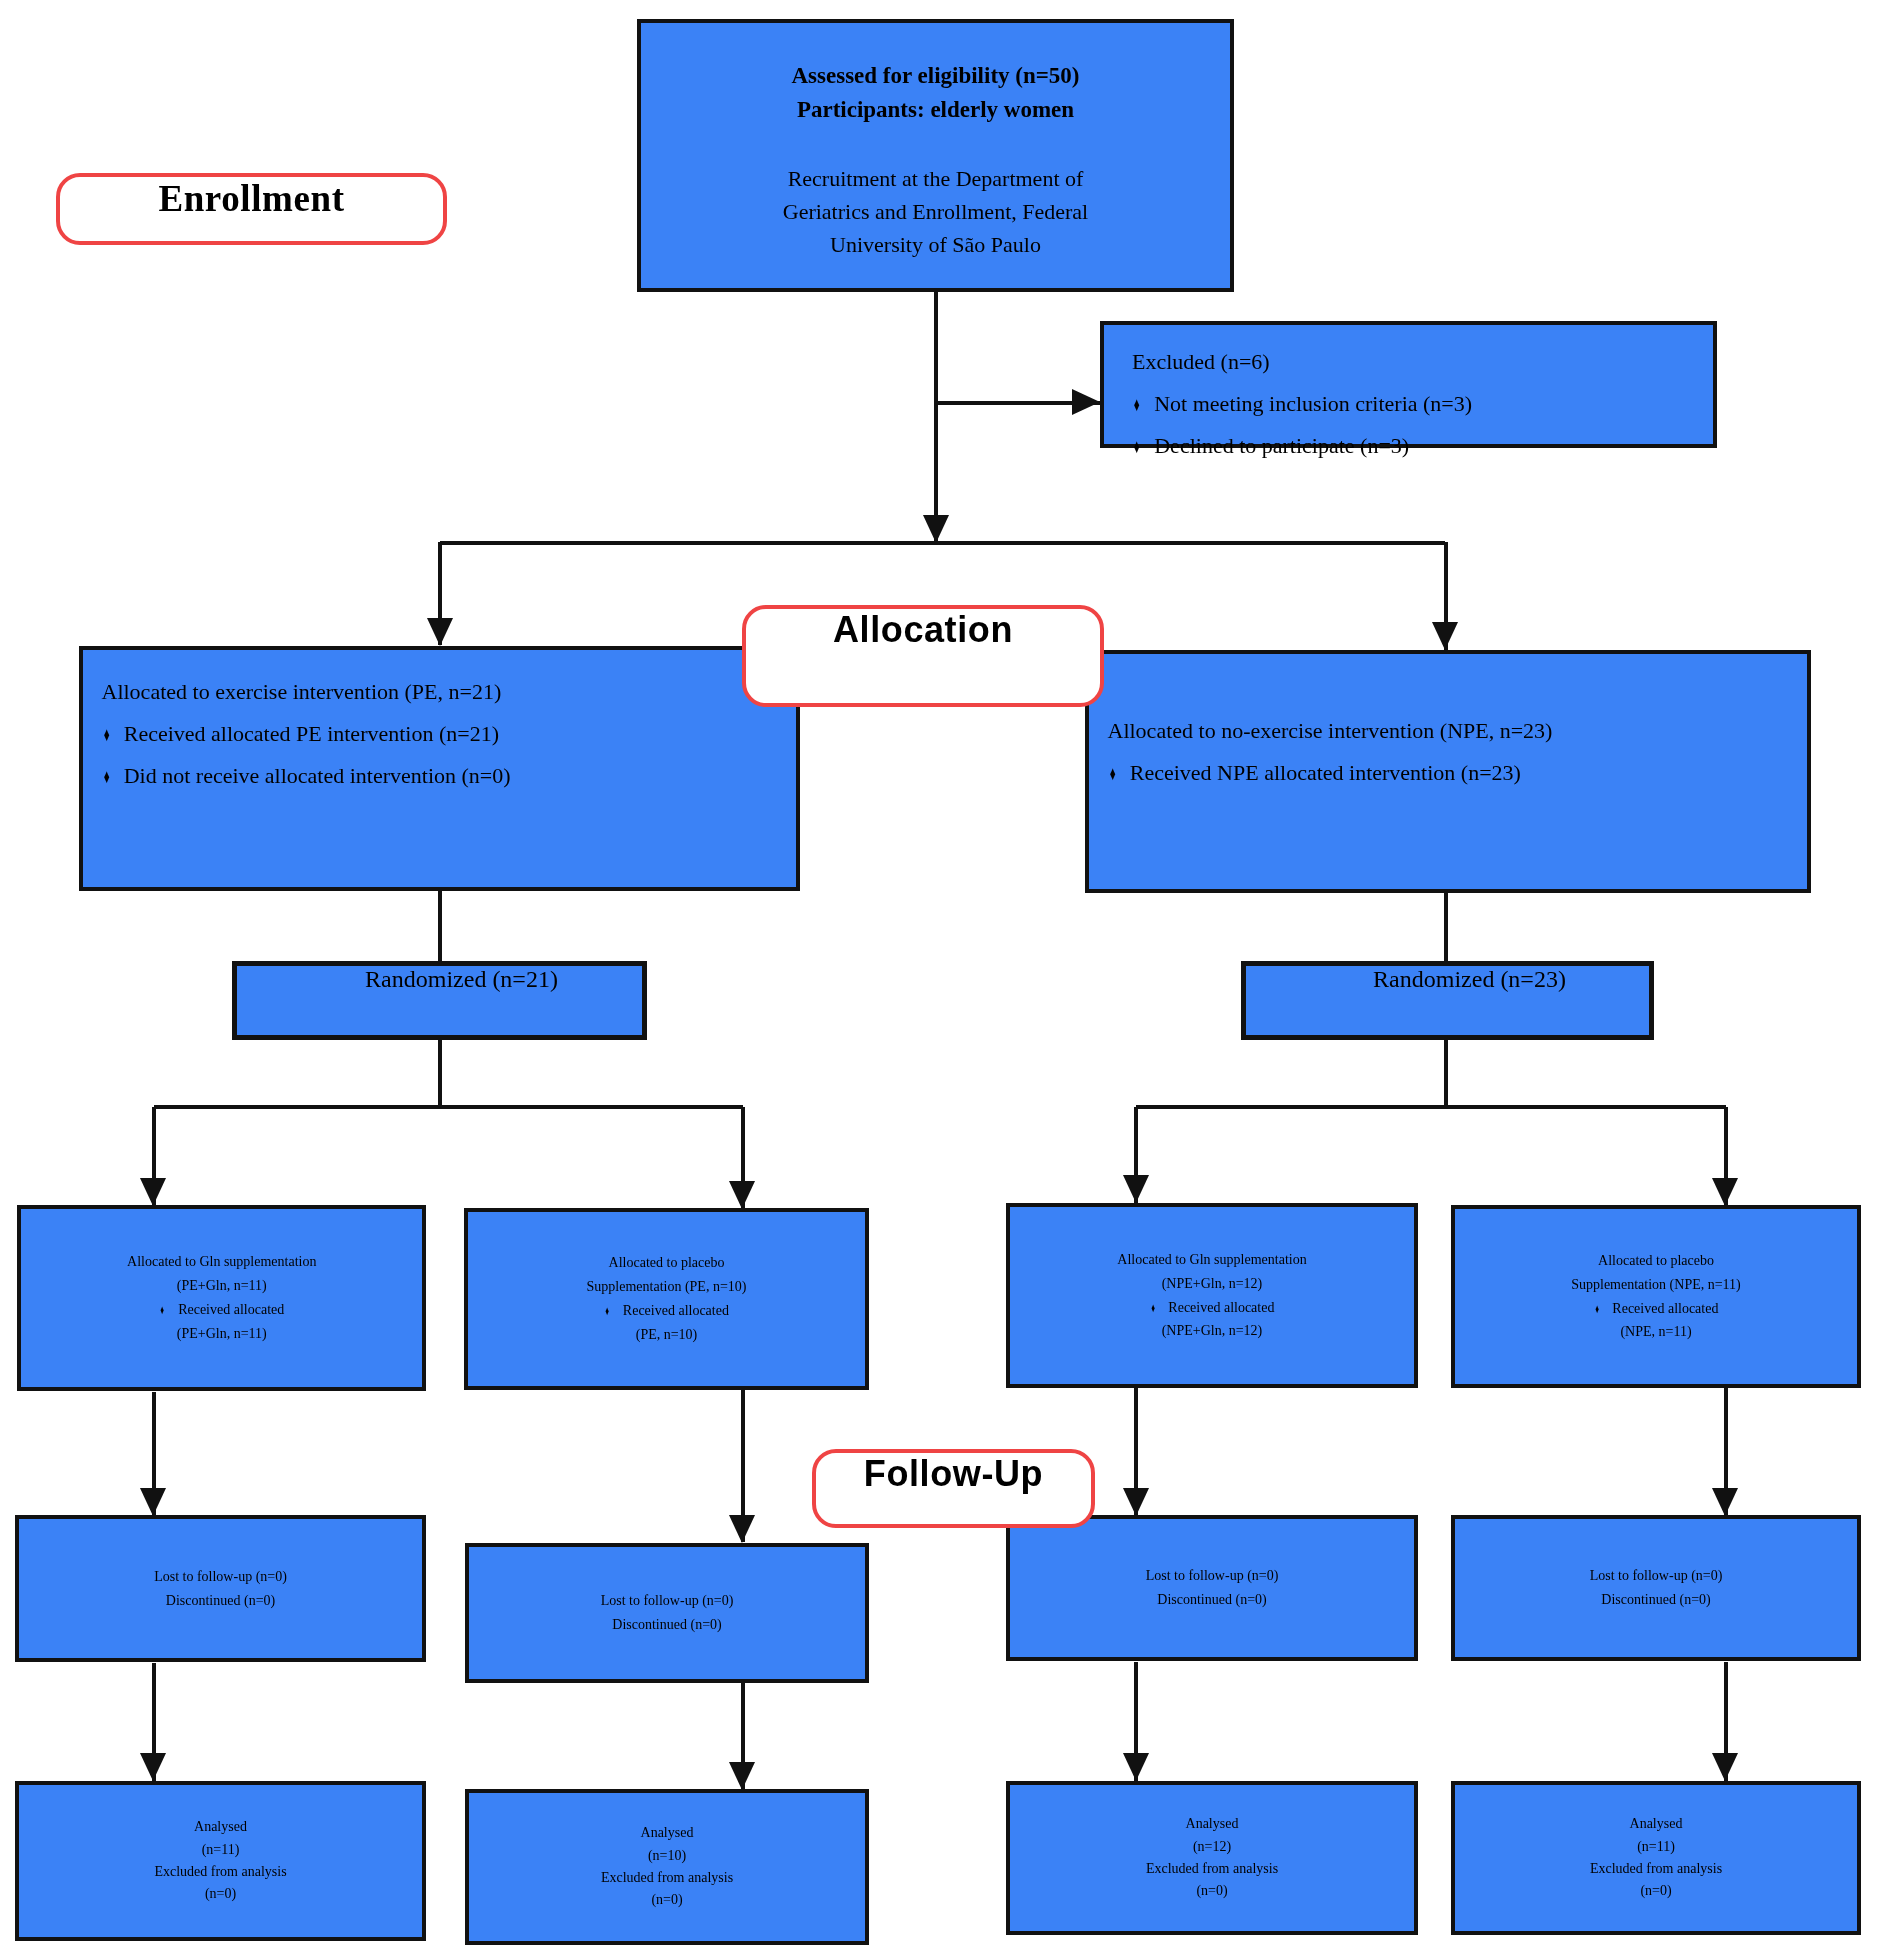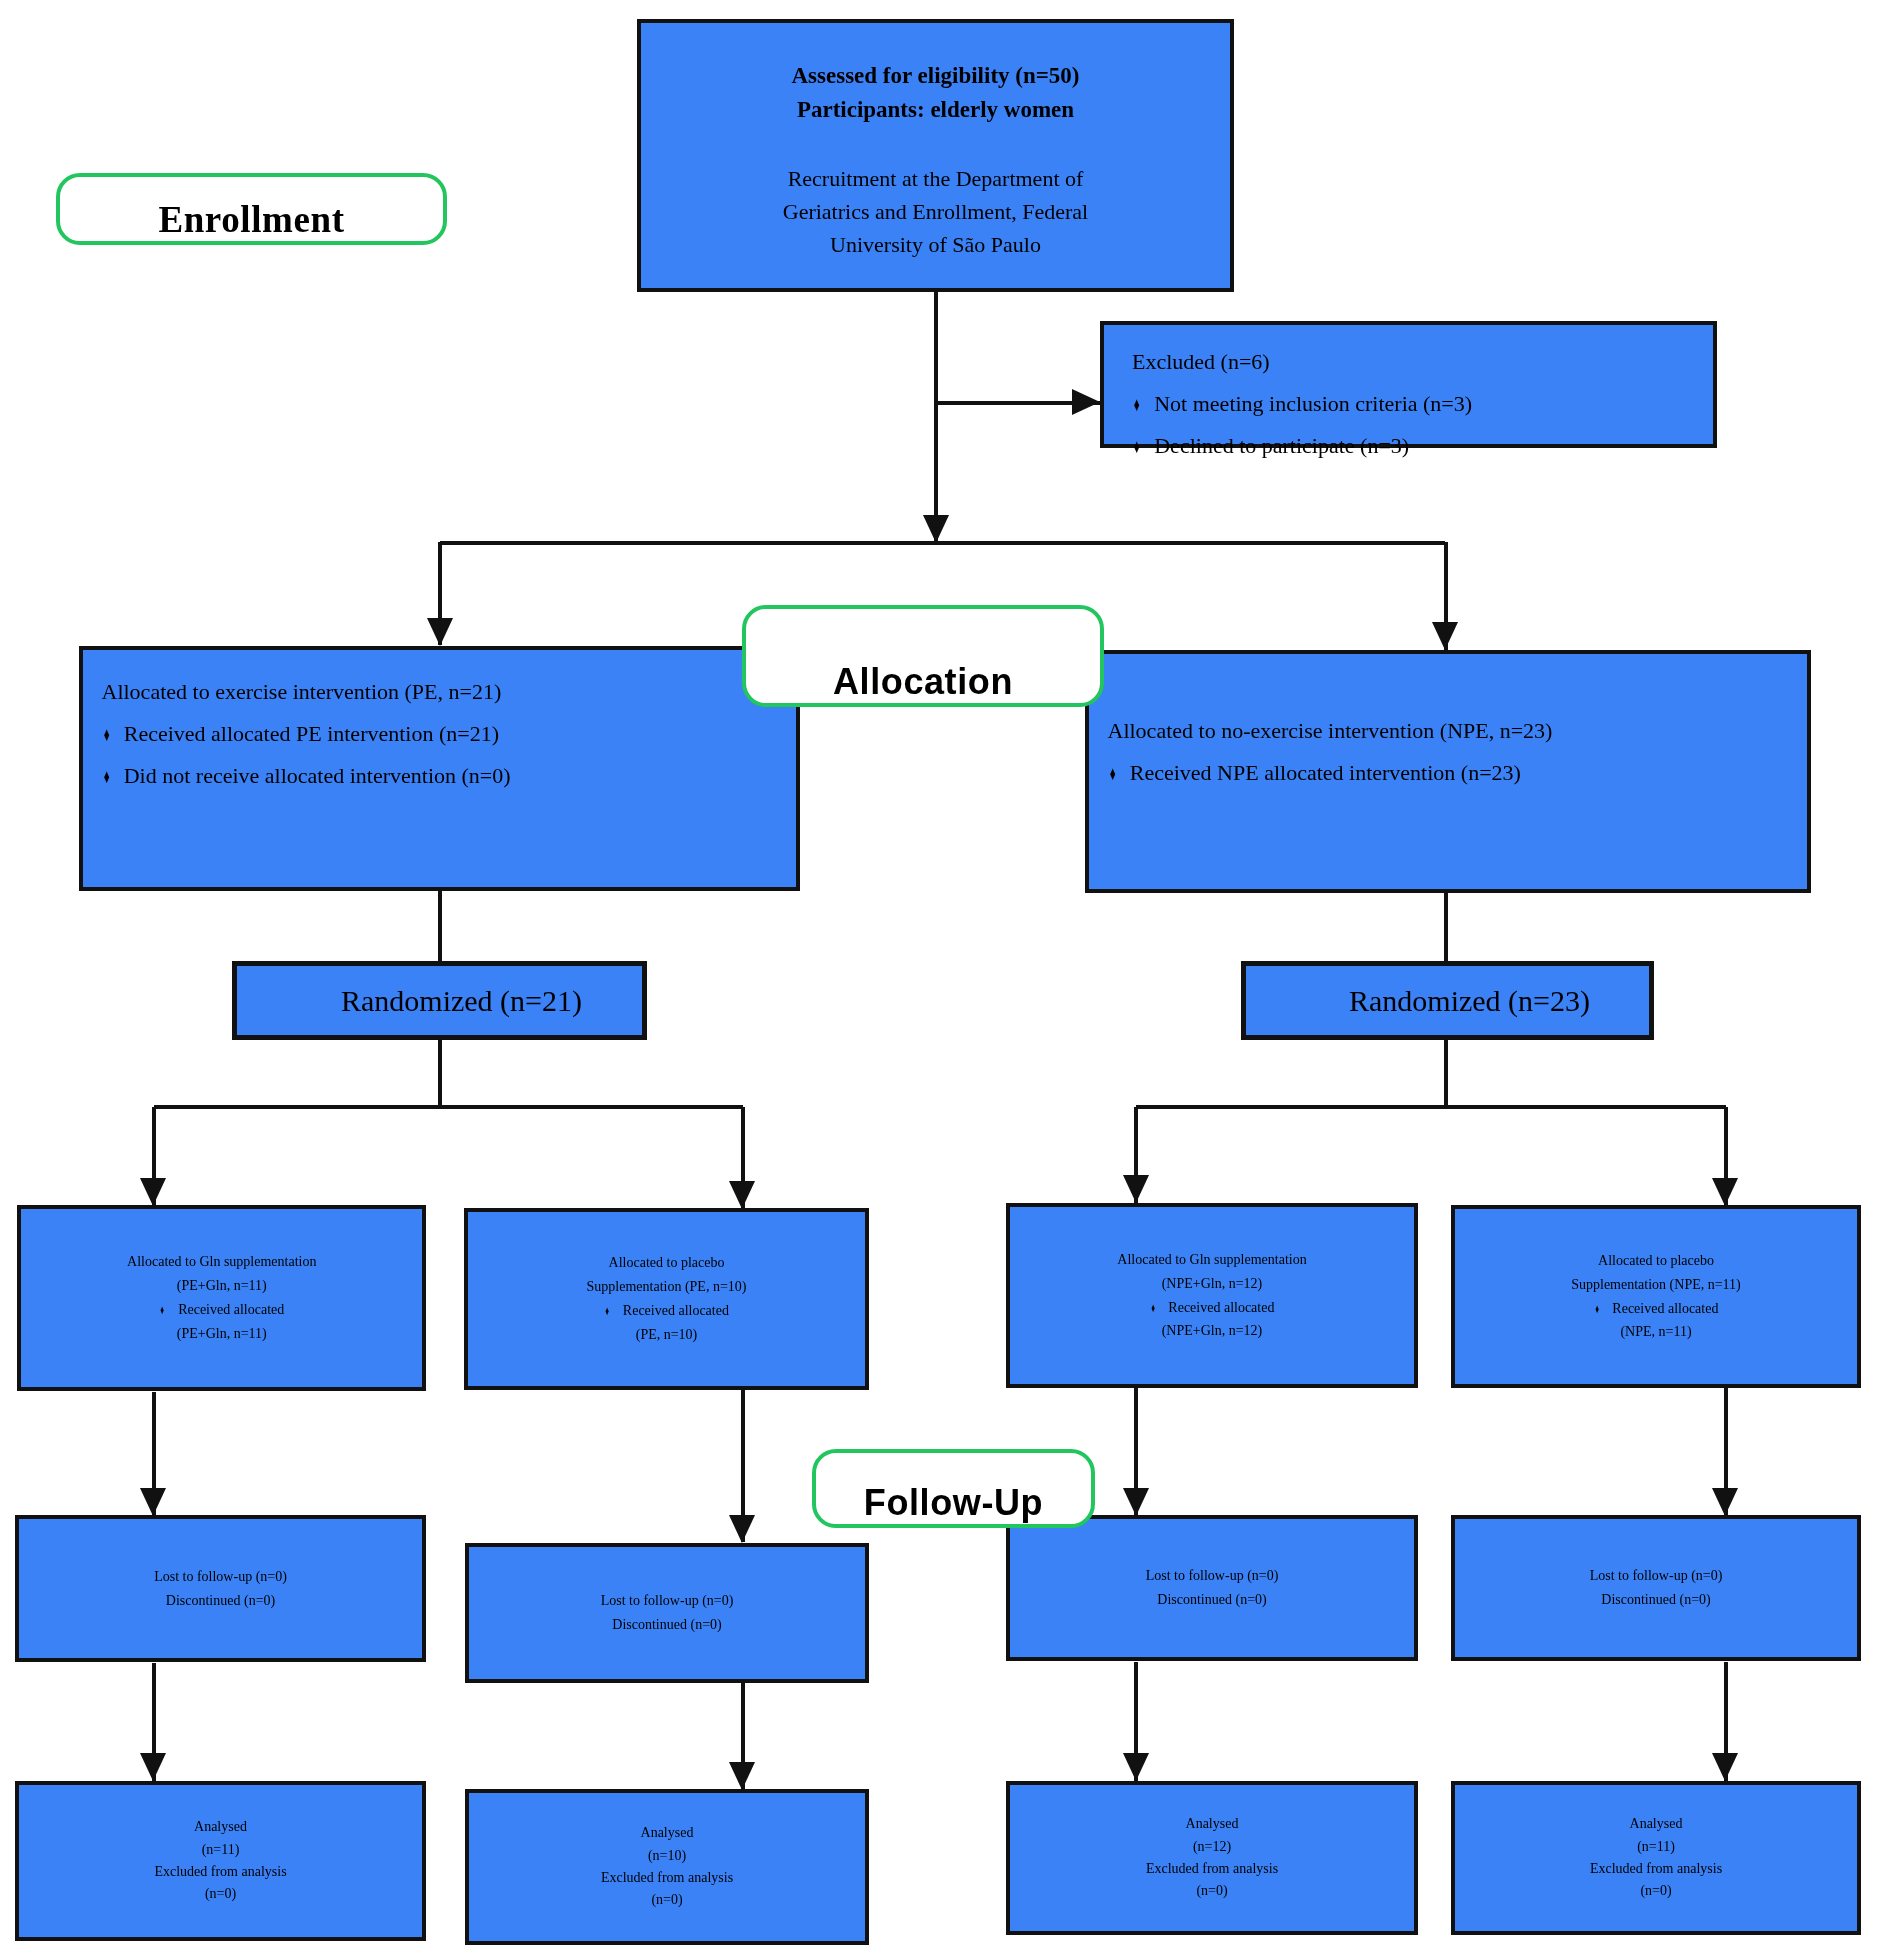--- a/index.html
+++ b/index.html
@@ -6,22 +6,22 @@
   .canvas {
     position:relative; width:1894px; height:1955px; background:#ffffff;
     font-family:"Liberation Sans", sans-serif; color:#000;
   }
   .box {
     position:absolute; box-sizing:border-box; background:#3b82f6;
     border:4.6px solid #111; z-index:2;font-family:Liberation Serif, serif;
   }
   .stage {
     position:absolute; box-sizing:border-box; background:#fff;
-    border:4px solid #22c55e; border-radius:24px; z-index:6;
-    display:flex; align-items:flex-end; justify-content:center;
+    border:4px solid #ef4444; border-radius:24px; z-index:6;
+    display:flex; align-items:flex-start; justify-content:center;
     font-weight:bold; font-size:36px; letter-spacing:0.6px;
   }
   .stage.serif { font-family:"Liberation Serif", serif; font-size:37px; }
   .vline, .hline { position:absolute; background:#111; z-index:1; }
   .vline { width:4px; }
   .hline { height:4px; }
   .arr-d {
     position:absolute; width:0; height:0; z-index:3;
     border-left:13.3px solid transparent; border-right:13.3px solid transparent;
     border-top:28px solid #111;
@@ -38,21 +38,21 @@
   .vcenter { display:flex; flex-direction:column; justify-content:center; }
   .brow { display:flex; align-items:baseline; }
   .brow .dia { flex:0 0 auto; }
   .brow-center { display:flex; align-items:baseline; justify-content:center; }
   .dia {
     display:inline-block; transform:scale(0.62,1.05);
     font-size:0.85em; margin-right:12.7px;
   }
   .top-title { font-weight:bold; font-size:23px; line-height:1.5; }
   .top-sub { font-size:22px; line-height:1.5; margin-top:34px; }
-  .rand { display:flex; align-items:center; justify-content:center; font-size:30px;padding-left:44px; }
+  .rand { display:flex; align-items:flex-start; justify-content:center; font-size:24px;padding-left:44px; }
 </style>
 </head>
 <body>
 
 <div class="canvas">
 
   <div class="vline" style="left:934px;top:291px;height:251px;"></div>
   <div class="arr-d" style="left:923px;top:515px;"></div>
 
   <div class="hline" style="left:936px;top:401px;width:164px;"></div>

